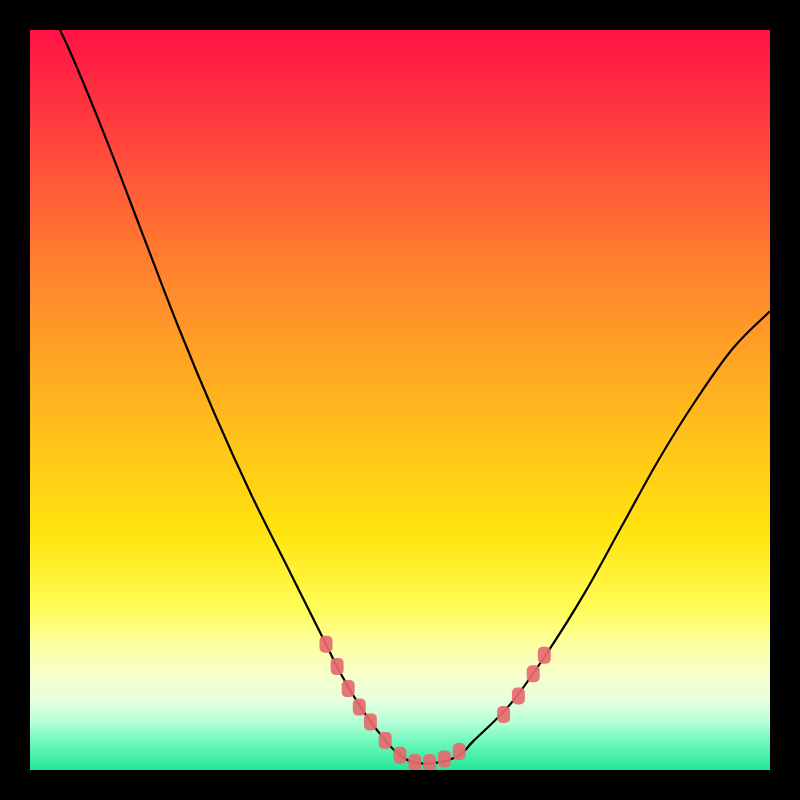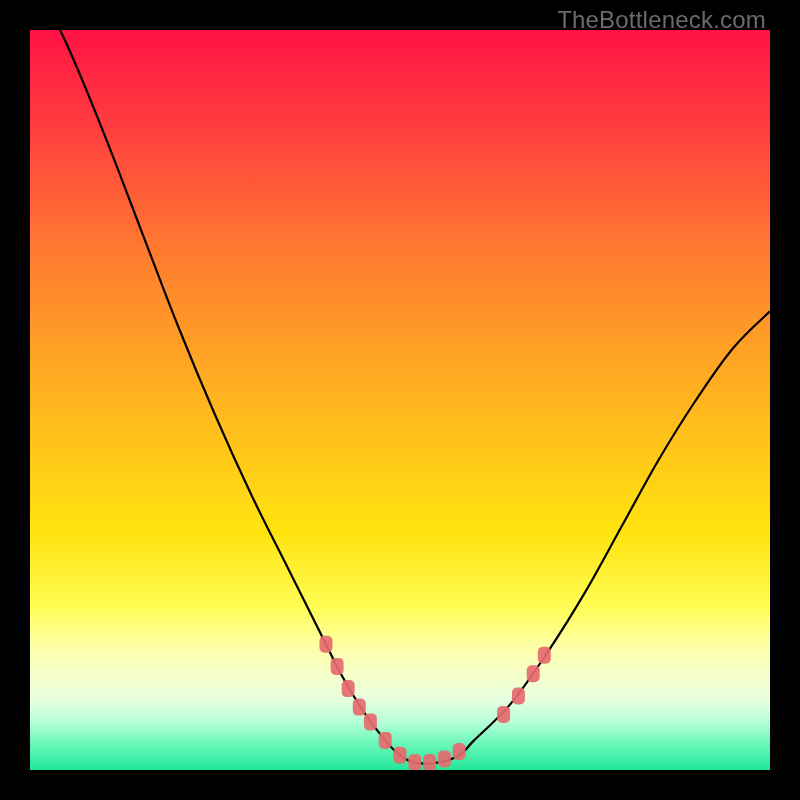--- a/index.html
+++ b/index.html
@@ -82,14 +82,13 @@
           <rect x="393.10" y="724.10" width="13" height="17" rx="5" ry="5" fill="#e66a6f" fill-opacity="0.92"></rect>
           <rect x="407.90" y="720.40" width="13" height="17" rx="5" ry="5" fill="#e66a6f" fill-opacity="0.92"></rect>
           <rect x="422.70" y="713.00" width="13" height="17" rx="5" ry="5" fill="#e66a6f" fill-opacity="0.92"></rect>
           <rect x="467.10" y="676.00" width="13" height="17" rx="5" ry="5" fill="#e66a6f" fill-opacity="0.92"></rect>
           <rect x="481.90" y="657.50" width="13" height="17" rx="5" ry="5" fill="#e66a6f" fill-opacity="0.92"></rect>
           <rect x="496.70" y="635.30" width="13" height="17" rx="5" ry="5" fill="#e66a6f" fill-opacity="0.92"></rect>
           <rect x="507.80" y="616.80" width="13" height="17" rx="5" ry="5" fill="#e66a6f" fill-opacity="0.92"></rect>
         </g>
     </svg>
   </div>
-  <div class="watermark">TheBottleneck.com</div>
 </div>
 
 </body></html>

